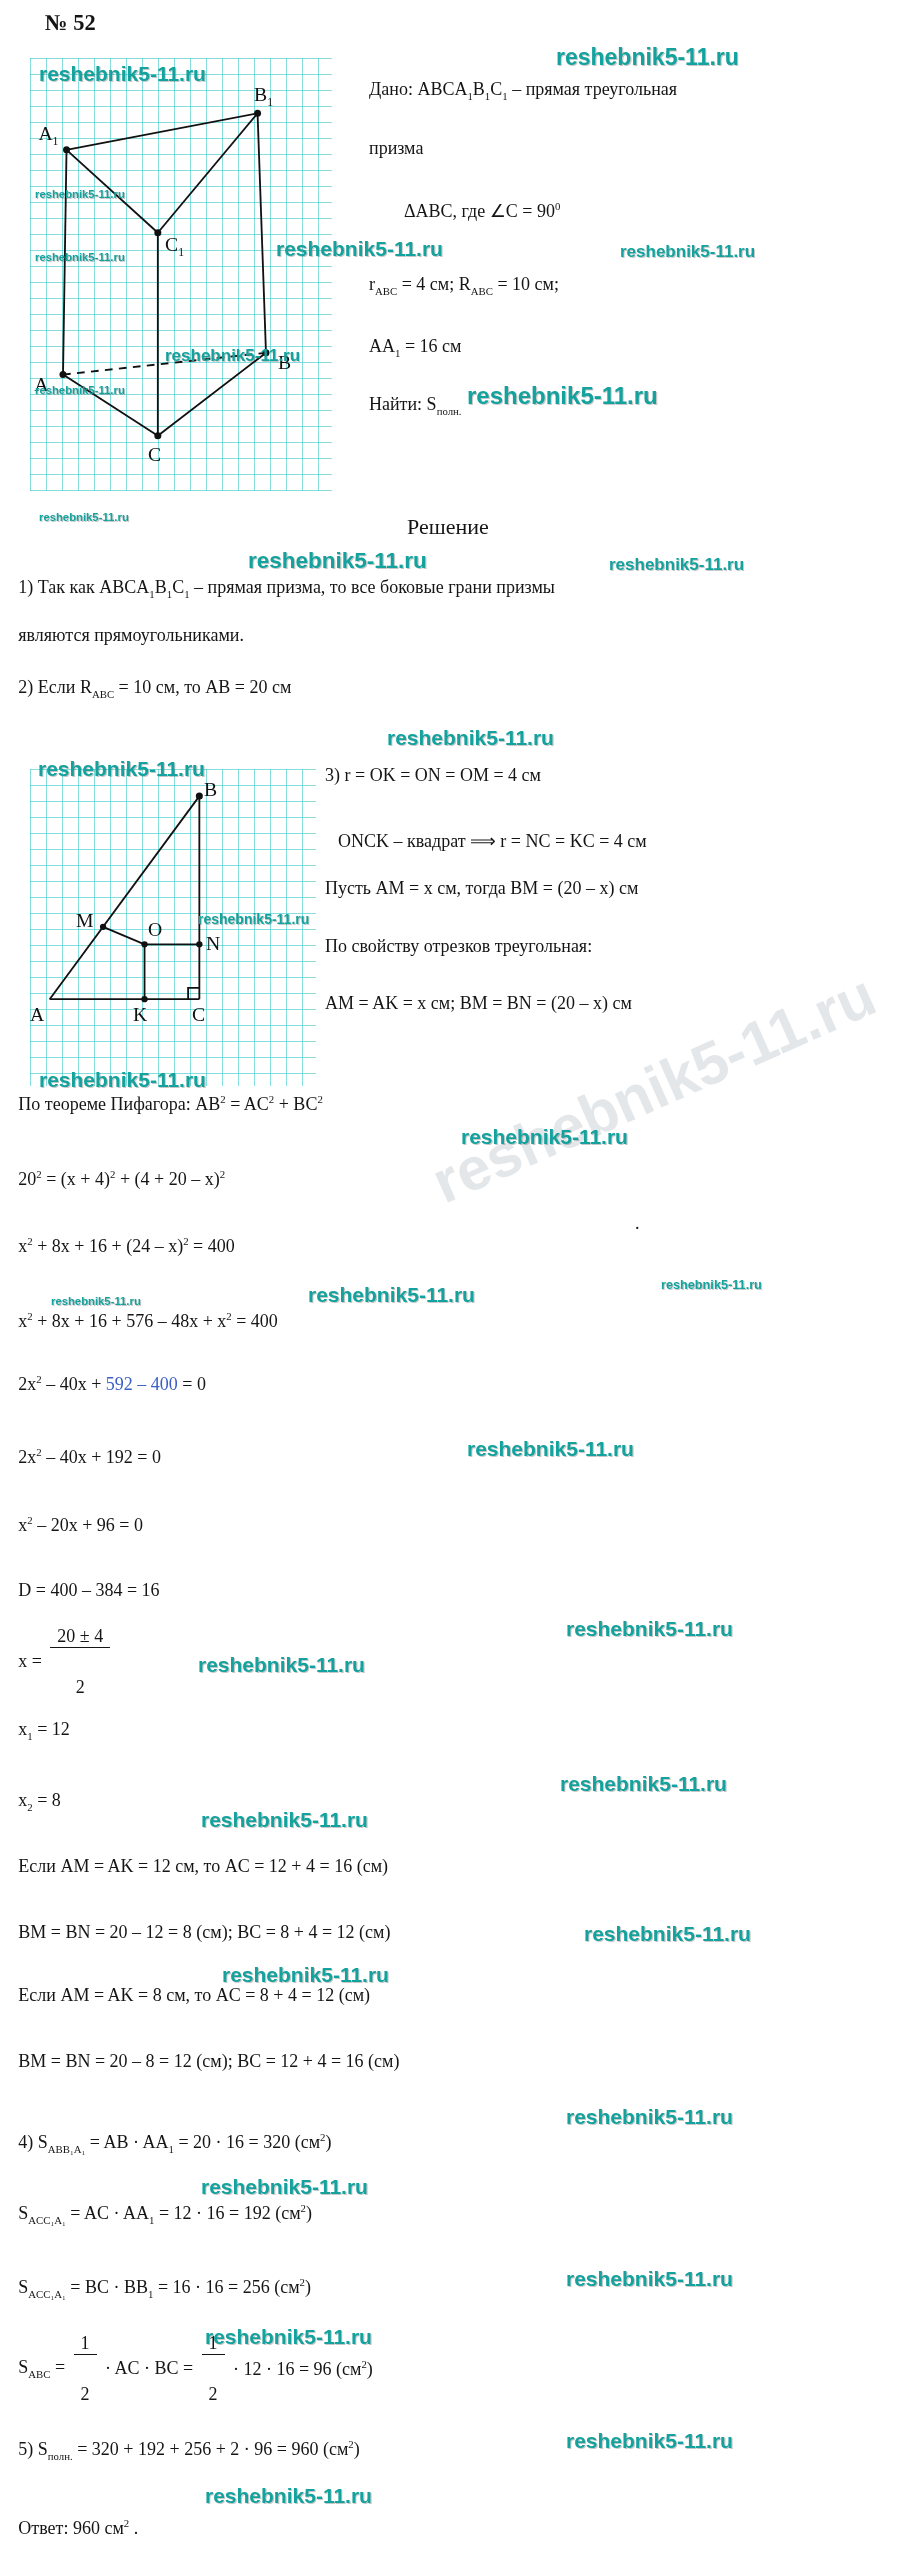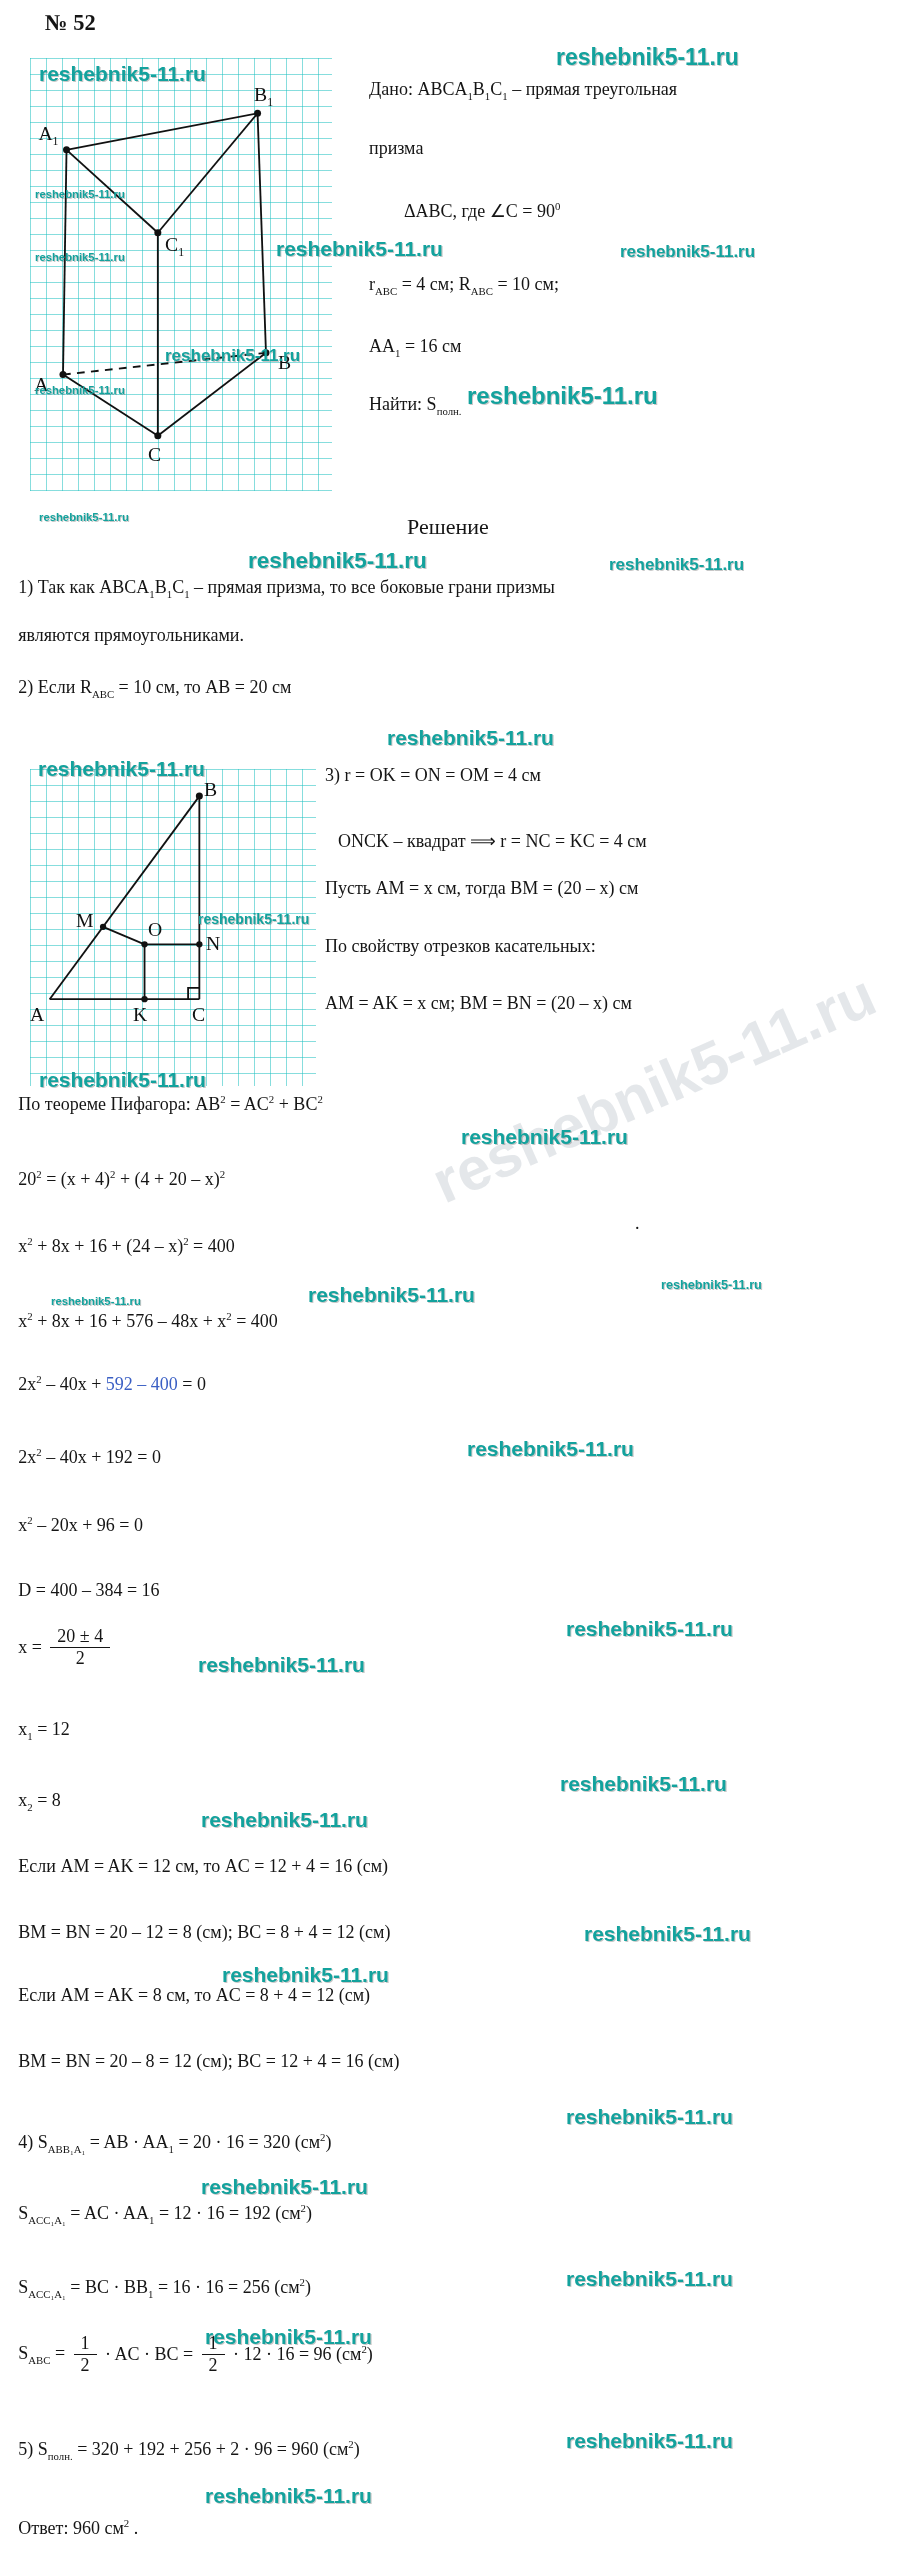--- a/index.html
+++ b/index.html
@@ -34,21 +34,21 @@
       linear-gradient(to bottom, rgba(36,194,194,0.55) 1.1px, transparent 1.1px);
     background-size:16px 16px;
   }
   .fig svg{position:absolute;left:0;top:0;}
   .lbl{
     position:absolute;font-family:"Liberation Serif",serif;font-size:19.7px;
     color:#111;white-space:nowrap;z-index:4;line-height:1;
   }
   .lbl sub{font-size:0.60em;}
   .fline{display:flex;align-items:center;gap:8.4px;}
-  .frac{display:inline-flex;flex-direction:column;align-items:center;line-height:1.15;}
+  .frac{display:inline-flex;flex-direction:column;align-items:center;line-height:1.15;gap:29px;}
   .frac .fn{border-bottom:1.8px solid #151515;padding:0 7px;}
   .frac .fd{padding:0 7px;}
 </style>
 </head>
 <body>
 
 <div class="hdr">№ 52</div>
 
 <div id="wm-layer">
     <span class="wm" style="left: 39px; top: 63px; font-size: 21px;">reshebnik5-11.ru</span>
@@ -155,21 +155,21 @@
   <div class="lbl" style="left:162px;top:236px;">C</div>
   <div class="lbl" style="left:46px;top:142px;">M</div>
   <div class="lbl" style="left:118px;top:151px;">O</div>
   <div class="lbl" style="left:176px;top:165px;">N</div>
   <div class="lbl" style="left:103px;top:236px;">K</div>
 </div>
 
 <div class="t" style="left:325px;top:765px;">3) r = OK = ON = OM = 4 см</div>
 <div class="t" style="left:338px;top:819px;margin-top:12px;">ONCK – квадрат   ⟹   r = NC = KC = 4 см</div>
 <div class="t" style="left:325px;top:878px;">Пусть AM = x см, тогда BM = (20 – x) см</div>
-<div class="t" style="left:325px;top:936px;">По свойству отрезков касательных:</div>
+<div class="t" style="left:325px;top:936px;">По свойству отрезков треугольная:</div>
 <div class="t" style="left:325px;top:993px;">AM = AK = x см;  BM = BN = (20 – x) см</div>
 
 <div class="t" style="left:18.3px;top:1093px;">По теореме Пифагора:  AB<sup>2</sup> = AC<sup>2</sup> + BC<sup>2</sup></div>
 <div class="t" style="left:18.3px;top:1168px;">20<sup>2</sup> = (x + 4)<sup>2</sup> + (4 + 20 – x)<sup>2</sup></div>
 <div class="t" style="left:18.3px;top:1235px;">x<sup>2</sup> + 8x + 16 + (24 – x)<sup>2</sup> = 400</div>
 <div class="t" style="left:635px;top:1213px;">.</div>
 <div class="t" style="left:18.3px;top:1310px;">x<sup>2</sup> + 8x + 16 + 576 – 48x + x<sup>2</sup> = 400</div>
 
 <div class="t" style="left:18.3px;top:1373px;">
   <span>2x<sup>2</sup> – 40x + </span><span class="blue">592 – 400</span><span> = 0</span>

